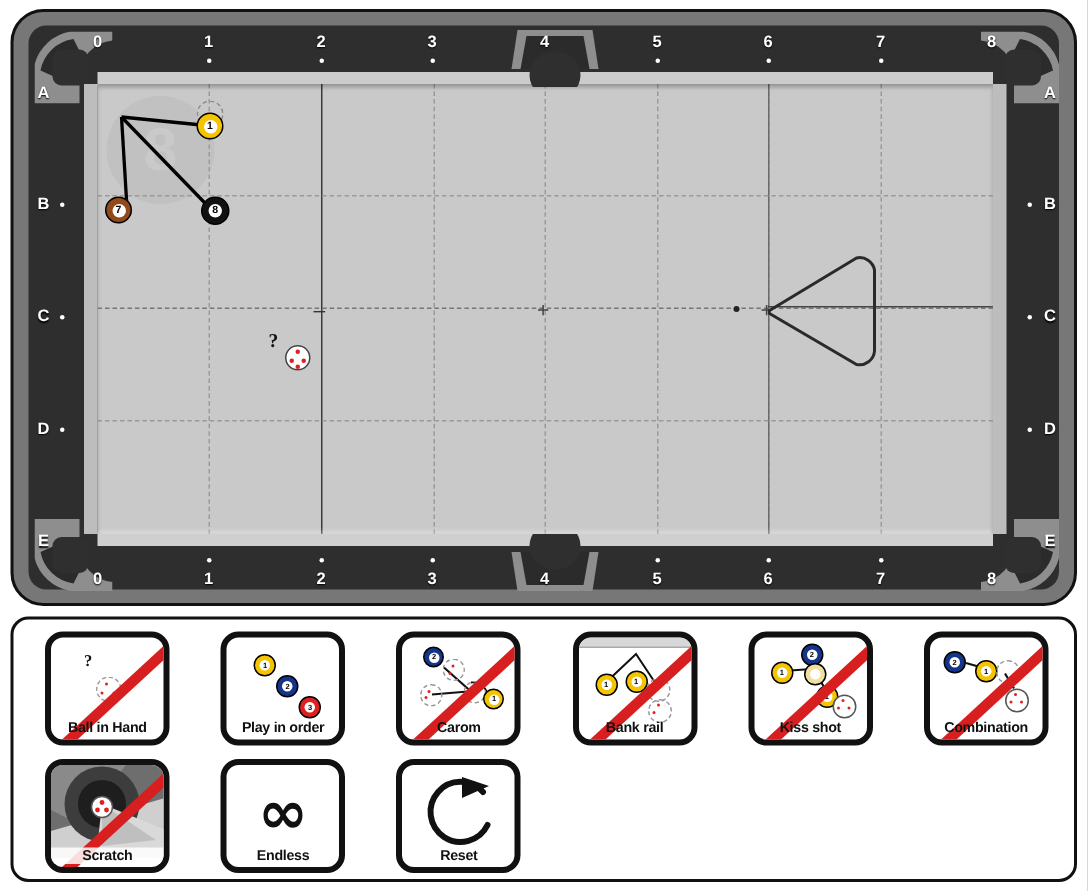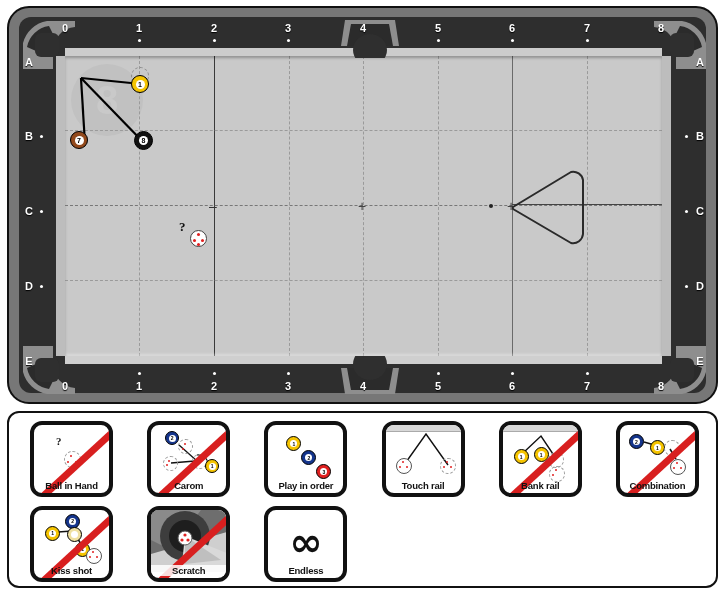--- a/index.html
+++ b/index.html
@@ -351,20 +351,37 @@
         <svg class="strike" viewBox="0 0 120 110">
           <line x1="16" y1="84" x2="92" y2="14" stroke="#d81f1f" stroke-width="7"></line>
         </svg>
         <div class="tile-label">Ball in Hand</div>
       </div>
         </div>
 
       <div class="tile-wrap">
           <div class="tile">
         <div class="tile-art">
+          <div class="mini-ball" style="left:18px;top:11px;width:15px;height:15px;background:#f5c400;">
+                <span class="mn">1</span>
+              </div>
+          <div class="mini-ball" style="left:33px;top:25px;width:15px;height:15px;background:#15358c;">
+                <span class="mn">2</span>
+              </div>
+          <div class="mini-ball" style="left:48px;top:39px;width:15px;height:15px;background:#e02020;">
+                <span class="mn">3</span>
+              </div>
+        </div>
+        <div class="tile-label">Play in order</div>
+      </div>
+        </div>
+
+      <div class="tile-wrap">
+          <div class="tile">
+        <div class="tile-art">
           <svg width="83" height="60" viewBox="0 0 83 60" style="position:absolute;left:0;top:0;">
             <line x1="28" y1="20" x2="46" y2="36" stroke="#111" stroke-width="1.4"></line>
             <line x1="20" y1="38" x2="44" y2="36" stroke="#111" stroke-width="1.4"></line>
             <path d="M46 30 A10 10 0 0 1 57 38" stroke="#111" stroke-width="1.2" fill="none" marker-end=""></path>
           </svg>
           <div class="mini-ball" style="left:14px;top:6px;width:14px;height:14px;background:#15358c;">
                 <span class="mn">2</span>
               </div>
           <div class="mini-ghost" style="left:27px;top:14px;width:15px;height:15px;"></div>
           <div class="mini-dot" style="left:33px;top:18px;"></div>
@@ -377,56 +394,20 @@
                 <span class="mn">1</span>
               </div>
         </div>
         <svg class="strike" viewBox="0 0 120 110">
           <line x1="16" y1="84" x2="92" y2="14" stroke="#d81f1f" stroke-width="7"></line>
         </svg>
         <div class="tile-label">Carom</div>
       </div>
         </div>
 
-      <div class="tile-wrap">
-          <div class="tile">
-        <div class="tile-art">
-          <div class="mini-ball" style="left:18px;top:11px;width:15px;height:15px;background:#f5c400;">
-                <span class="mn">1</span>
-              </div>
-          <div class="mini-ball" style="left:33px;top:25px;width:15px;height:15px;background:#15358c;">
-                <span class="mn">2</span>
-              </div>
-          <div class="mini-ball" style="left:48px;top:39px;width:15px;height:15px;background:#e02020;">
-                <span class="mn">3</span>
-              </div>
-        </div>
-        <div class="tile-label">Play in order</div>
-      </div>
-        </div>
-
-      <div class="tile-wrap">
-          <div class="tile">
-        <div class="tile-rail"></div>
-        <div class="tile-art">
-          <svg width="83" height="60" viewBox="0 0 83 60" style="position:absolute;left:0;top:0;">
-            <polyline points="18,40 40,9 62,40" fill="none" stroke="#111" stroke-width="1.4"></polyline>
-          </svg>
-          <div class="mini-cue" style="left:10px;top:33px;width:16px;height:16px;"></div>
-          <div class="mini-dot" style="left:16px;top:36px;"></div>
-          <div class="mini-dot" style="left:13px;top:41px;"></div>
-          <div class="mini-dot" style="left:20px;top:41px;"></div>
-          <div class="mini-ghost" style="left:54px;top:33px;width:16px;height:16px;"></div>
-          <div class="mini-dot" style="left:60px;top:36px;"></div>
-          <div class="mini-dot" style="left:57px;top:41px;"></div>
-          <div class="mini-dot" style="left:64px;top:41px;"></div>
-        </div>
-        <div class="tile-label">Touch rail</div>
-      </div>
-        </div>
 
 
       <div class="tile-wrap">
           <div class="tile">
         <div class="tile-rail"></div>
         <div class="tile-art">
           <svg width="83" height="60" viewBox="0 0 83 60" style="position:absolute;left:0;top:0;">
             <polyline points="20,28 38,11 52,32" fill="none" stroke="#111" stroke-width="1.4"></polyline>
           </svg>
           <div class="mini-ball" style="left:11px;top:24px;width:15px;height:15px;background:#f5c400;">
@@ -446,70 +427,70 @@
           <line x1="16" y1="84" x2="92" y2="14" stroke="#d81f1f" stroke-width="7"></line>
         </svg>
         <div class="tile-label">Bank rail</div>
       </div>
         </div>
 
       <div class="tile-wrap">
           <div class="tile">
         <div class="tile-art">
           <svg width="83" height="60" viewBox="0 0 83 60" style="position:absolute;left:0;top:0;">
+            <line x1="24" y1="22" x2="38" y2="21" stroke="#111" stroke-width="1.5"></line>
+            <line x1="42" y1="26" x2="47" y2="34" stroke="#111" stroke-width="1.5"></line>
+          </svg>
+          <div class="mini-ball" style="left:31px;top:4px;width:15px;height:15px;background:#15358c;">
+                <span class="mn">2</span>
+              </div>
+          <div class="mini-ball" style="left:11px;top:16px;width:15px;height:15px;background:#f5c400;">
+                <span class="mn">1</span>
+              </div>
+          <div class="mini-ball" style="left:33px;top:17px;width:15px;height:15px;background:#efe0a0;">
+                <span class="mn"></span>
+              </div>
+          <div class="mini-ball" style="left:41px;top:32px;width:15px;height:15px;background:#f5c400;">
+                <span class="mn">1</span>
+              </div>
+          <div class="mini-cue" style="left:52px;top:38px;width:16px;height:16px;"></div>
+          <div class="mini-dot" style="left:58px;top:41px;"></div>
+          <div class="mini-dot" style="left:55px;top:46px;"></div>
+          <div class="mini-dot" style="left:62px;top:46px;"></div>
+        </div>
+        <svg class="strike" viewBox="0 0 120 110">
+          <line x1="16" y1="84" x2="92" y2="14" stroke="#d81f1f" stroke-width="7"></line>
+        </svg>
+        <div class="tile-label">Kiss shot</div>
+      </div>
+        </div>
+
+      <div class="tile-wrap">
+          <div class="tile">
+        <div class="tile-art">
+          <svg width="83" height="60" viewBox="0 0 83 60" style="position:absolute;left:0;top:0;">
             <line x1="24" y1="17" x2="38" y2="21" stroke="#111" stroke-width="1.5"></line>
             <line x1="50" y1="24" x2="56" y2="34" stroke="#111" stroke-width="1.5"></line>
           </svg>
           <div class="mini-ball" style="left:9px;top:9px;width:15px;height:15px;background:#15358c;">
                 <span class="mn">2</span>
               </div>
           <div class="mini-ball" style="left:30px;top:15px;width:15px;height:15px;background:#f5c400;">
                 <span class="mn">1</span>
               </div>
           <div class="mini-ghost" style="left:44px;top:15px;width:16px;height:16px;"></div>
           <div class="mini-cue" style="left:50px;top:34px;width:16px;height:16px;"></div>
           <div class="mini-dot" style="left:56px;top:37px;"></div>
           <div class="mini-dot" style="left:53px;top:42px;"></div>
           <div class="mini-dot" style="left:60px;top:42px;"></div>
         </div>
         <svg class="strike" viewBox="0 0 120 110">
           <line x1="16" y1="84" x2="92" y2="14" stroke="#d81f1f" stroke-width="7"></line>
         </svg>
         <div class="tile-label">Combination</div>
-      </div>
-        </div>
-
-      <div class="tile-wrap">
-          <div class="tile">
-        <div class="tile-art">
-          <svg width="83" height="60" viewBox="0 0 83 60" style="position:absolute;left:0;top:0;">
-            <line x1="24" y1="22" x2="38" y2="21" stroke="#111" stroke-width="1.5"></line>
-            <line x1="42" y1="26" x2="47" y2="34" stroke="#111" stroke-width="1.5"></line>
-          </svg>
-          <div class="mini-ball" style="left:31px;top:4px;width:15px;height:15px;background:#15358c;">
-                <span class="mn">2</span>
-              </div>
-          <div class="mini-ball" style="left:11px;top:16px;width:15px;height:15px;background:#f5c400;">
-                <span class="mn">1</span>
-              </div>
-          <div class="mini-ball" style="left:33px;top:17px;width:15px;height:15px;background:#efe0a0;">
-                <span class="mn"></span>
-              </div>
-          <div class="mini-ball" style="left:41px;top:32px;width:15px;height:15px;background:#f5c400;">
-                <span class="mn">1</span>
-              </div>
-          <div class="mini-cue" style="left:52px;top:38px;width:16px;height:16px;"></div>
-          <div class="mini-dot" style="left:58px;top:41px;"></div>
-          <div class="mini-dot" style="left:55px;top:46px;"></div>
-          <div class="mini-dot" style="left:62px;top:46px;"></div>
-        </div>
-        <svg class="strike" viewBox="0 0 120 110">
-          <line x1="16" y1="84" x2="92" y2="14" stroke="#d81f1f" stroke-width="7"></line>
-        </svg>
-        <div class="tile-label">Kiss shot</div>
       </div>
         </div>
 
 
       <div class="tile-wrap">
           <div class="tile">
         <div class="tile-art">
           <svg width="83" height="62" viewBox="0 0 83 62" style="position:absolute;left:0;top:0;">
             <rect x="0" y="0" width="83" height="62" fill="#cfcfcf"></rect>
             <path d="M0 0 L83 0 L83 20 L0 44 Z" fill="#6e6e6e"></path>
@@ -533,16 +514,27 @@
 
       <div class="tile-wrap">
           <div class="tile">
         <div class="tile-art">
           <div class="inf">∞</div>
         </div>
         <div class="tile-label">Endless</div>
       </div>
         </div>
 
+      <div class="tile-wrap">
+          <div class="tile">
+        <div class="tile-art">
+          <svg width="83" height="60" viewBox="0 0 83 60" style="position:absolute;left:0;top:0;">
+            <path d="M54 18 A20 20 0 1 0 57 40" fill="none" stroke="#111" stroke-width="4" stroke-linecap="round"></path>
+            <polygon points="40,8 58,14 40,22" fill="#111"></polygon>
+          </svg>
+        </div>
+        <div class="tile-label">Reset</div>
+      </div>
+        </div>
 
     </div>
   </div>
 </div>
 
 </body></html>

